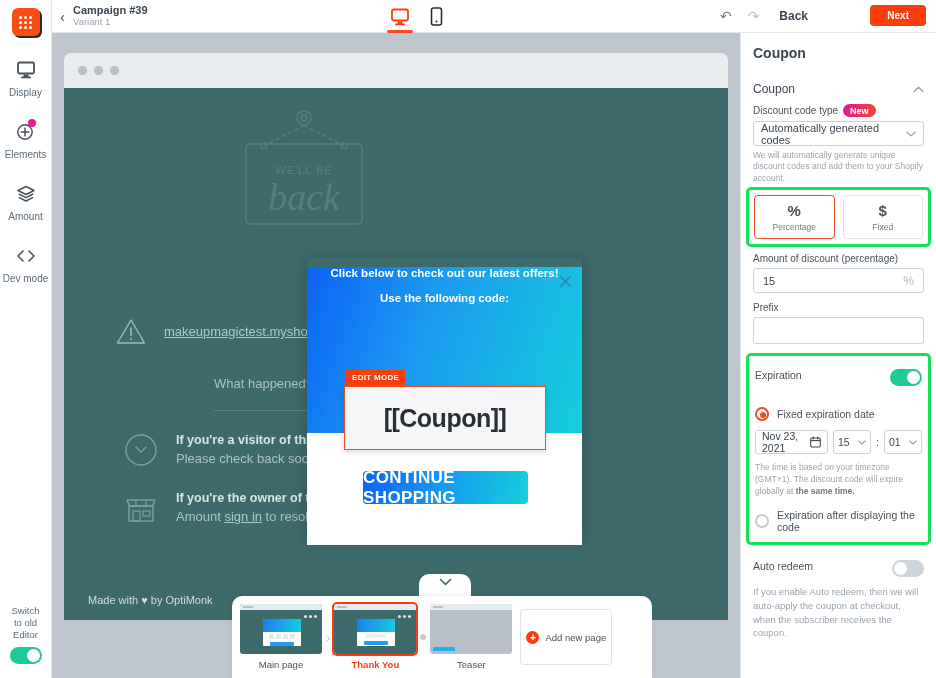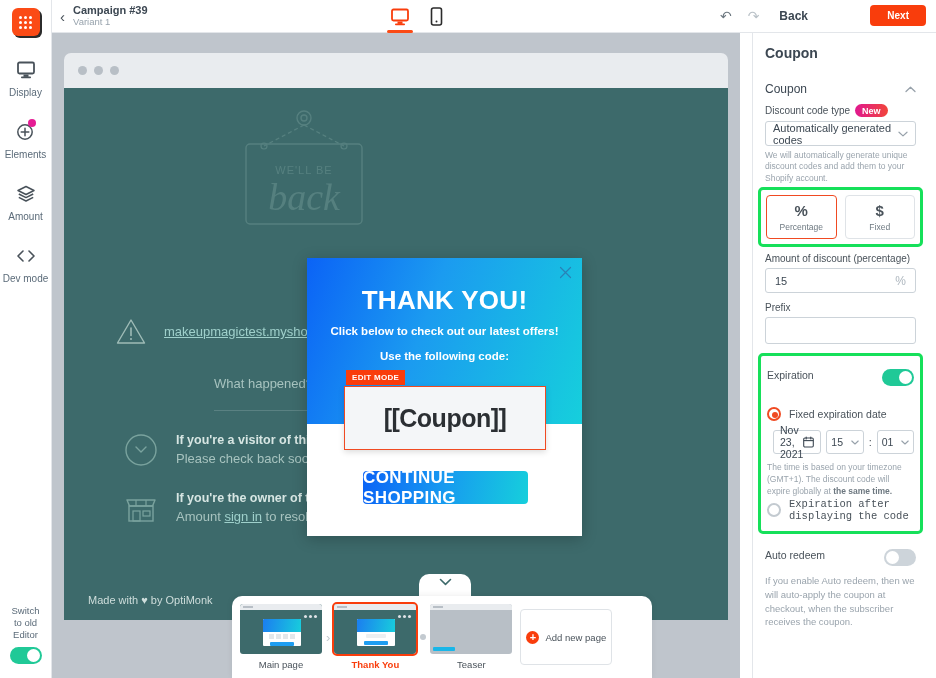--- a/index.html
+++ b/index.html
@@ -192,21 +192,21 @@
     display:flex; align-items:center; justify-content:center; gap:6px; cursor:pointer; margin-left:4px;
   }
   .add-page .plus {
     width:13px; height:13px; border-radius:50%; background:#f93d0c; color:#fff; font-size:11px;
     display:flex; align-items:center; justify-content:center; line-height:1; font-weight:bold;
   }
   .add-page span.lbl { font-size:9.5px; color:#49525a; }
 
   
   .panel {
-    position:absolute; right:8px; top:33px; width: 176px; height: 645px;
+    position:absolute; right:0; top:33px; width: 196px; height: 645px;
     background:#fff; border-left:1px solid #e3e6ea; overflow:hidden;
   }
   .panel-title { font-size: 14px; font-weight:bold; color:#3c4752; padding: 12px 0 10px 12px; }
   .tabs { display:flex; border-bottom:1px solid #e9ecef; padding: 0 6px; }
   .tab {
     flex:1; text-align:center; font-size: 11px; color:#49525a; padding: 6px 0 7px; cursor:pointer; position:relative;
   }
   .tab.active { color:#f93d0c; font-weight:bold; }
   .tab.active::after { content:""; position:absolute; left:8px; right:8px; bottom:-1px; height:2.5px; background:#f93d0c; }
   .sec-head {
@@ -244,21 +244,21 @@
   .exp-head { display:flex; align-items:center; justify-content:space-between; }
   .exp-title { font-size: 10.5px; color:#49525a; }
   .radio-row { display:flex; align-items:center; gap:8px; margin-top: 21px; }
   .radio {
     width: 14px; height:14px; border-radius:50%; border: 2px solid #f04a22; position:relative; flex:none;
   }
   .radio::after { content:""; position:absolute; left:3px; top:3px; width:6px; height:6px; border-radius:50%; background:#f04a22;}
   .radio.empty { border-color:#c3cad0; }
   .radio.empty::after { display:none; }
   .radio-lbl { font-size: 10.5px; color:#49525a; }
-  .date-row { display:flex; gap:5px; margin-top: 9px; align-items:center;margin-left:6px; }
+  .date-row { display:flex; gap:5px; margin-top: 9px; align-items:center; }
   .date-field {
     flex:1; height: 24px; border:1px solid #ccd3d9; border-radius:3px; display:flex;
     align-items:center; justify-content:space-between; padding: 0 6px; font-size:10.5px; color:#3c4752;
   }
   .time-field {
     width: 38px; height: 24px; border:1px solid #ccd3d9; border-radius:3px; display:flex;
     align-items:center; justify-content:space-between; padding: 0 4px; font-size:10.5px; color:#3c4752;
   }
   .colon { color:#49525a; font-size: 11px; }
   .tz-note { font-size: 8.5px; color:#9aa4ad; line-height: 1.4; margin-top: 8px; }
@@ -444,21 +444,20 @@
       <div class="made-with">Made with ♥ by OptiMonk</div>
     </div>
 
     <div class="modal">
       <div class="modal-top">
         <span class="modal-close">
           <svg width="13" height="13" viewBox="0 0 13 13">
               <path d="M1.5 1.5l10 10M11.5 1.5l-10 10" stroke="#2f6fa8" stroke-width="1.2" stroke-linecap="round"></path>
             </svg>
         </span>
-        <div class="modal-h1">THANK YOU!</div>
         <div class="modal-sub">Click below to check out our latest offers!</div>
         <div class="modal-use">Use the following code:</div>
       </div>
       <div class="modal-bottom"></div>
 
       <div class="coupon-wrap">
         <div class="edit-mode-tag">EDIT MODE</div>
         <div class="coupon-box">
           <span class="coupon-text">[[Coupon]]</span>
         </div>
@@ -635,21 +634,21 @@
                 <path d="M.8 1 4 4 7.2 1" fill="none" stroke="#97a1aa" stroke-width="1.1" stroke-linecap="round" stroke-linejoin="round"></path>
               </svg>
           </span>
         </div>
       </div>
 
       <div class="tz-note">
         <span>The time is based on your timezone (GMT+1). The discount code will expire globally at </span><b>the same time.</b>
       </div>
 
-      <div class="radio-row" style="margin-top:0;font-family:Liberation Mono, monospace;">
+      <div class="radio-row" style="margin-top:11px;">
         <span class="radio empty"></span>
         <span class="radio-lbl">Expiration after displaying the code</span>
       </div>
     </div>
 
     <div class="auto-row">
       <span class="auto-lbl">Auto redeem</span>
       <span class="toggle off"></span>
     </div>
     <div class="auto-note">If you enable Auto redeem, then we will auto-apply the coupon at checkout, when the subscriber receives the coupon.</div>

